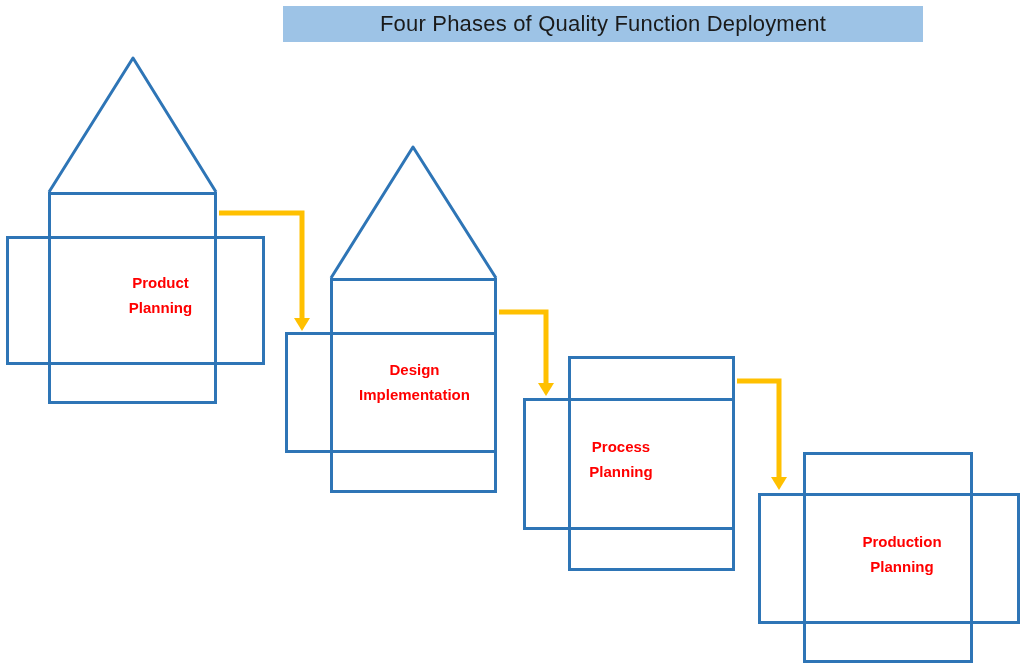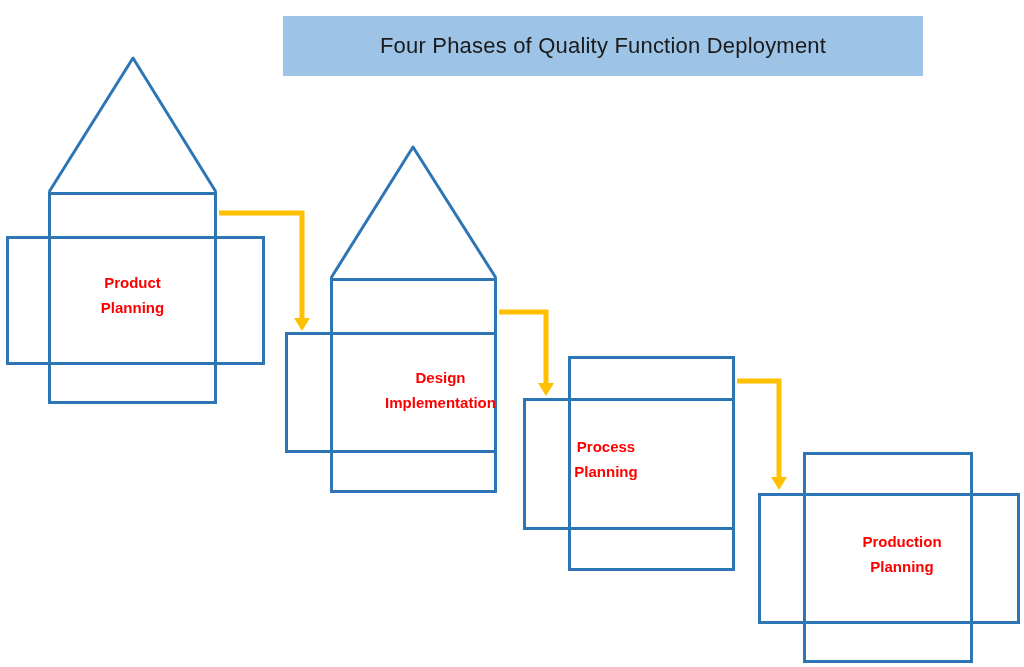--- a/index.html
+++ b/index.html
@@ -11,21 +11,21 @@
   html,body{margin:0;padding:0;background:#ffffff;}
   #canvas{
     position:relative;
     width:1024px;height:667px;
     background:#ffffff;
     font-family:"Liberation Sans", sans-serif;
     overflow:hidden;
   }
   .title-banner{
     position:absolute;
-    left:283px;top:16px;width:640px;height:60px;
+    left:283px;top:6px;width:640px;height:36px;
     background:var(--lightblue);
     display:flex;align-items:center;justify-content:center;
   }
   .title-banner .title-text{
     color:#1a1a1a;
     font-size:22px;
     letter-spacing:0.2px;
     white-space:nowrap;
   }
   .rect{
@@ -49,23 +49,23 @@
 
   .phase-label{
     position:absolute;
     color:var(--red);
     font-weight:bold;
     font-size:15px;
     line-height:25px;
     text-align:center;
     white-space:pre-line;
   }
-  .l1{left:48px;top:270px;width:169px;}
-  .l2{left:344px;top:357px;width:193px;margin-top:8px;}
-  .l3{left:536px;top:434px;width:140px;}
+  .l1{left:48px;top:270px;width:169px;padding-left:28px;}
+  .l2{left:318px;top:357px;width:193px;}
+  .l3{left:551px;top:434px;width:140px;}
   .l4{left:803px;top:529px;width:198px;}
 
   svg.overlay{
     position:absolute;left:0;top:0;width:1024px;height:667px;
     pointer-events:none;
   }
 </style>
 </head>
 <body>
 

